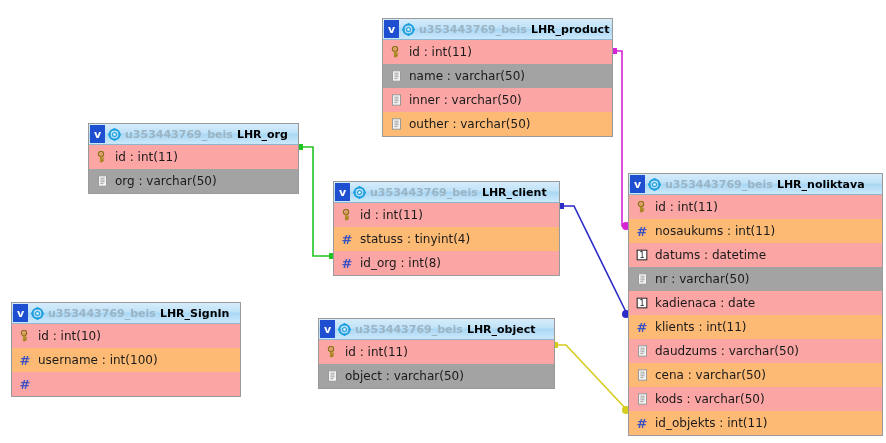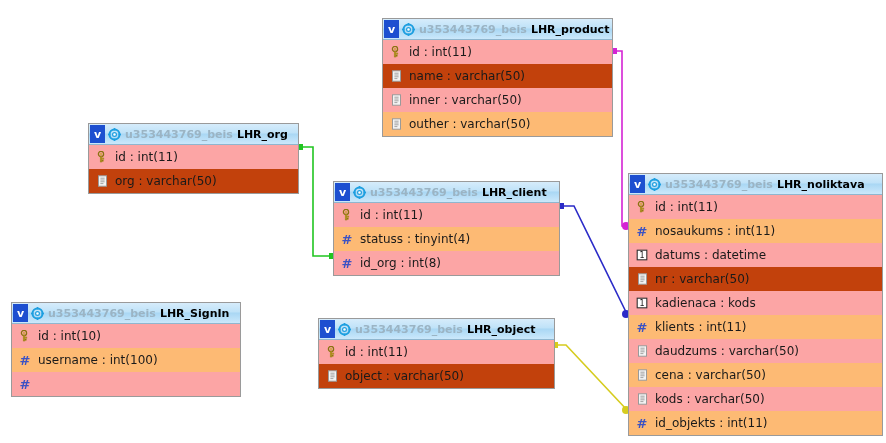--- a/index.html
+++ b/index.html
@@ -65,21 +65,21 @@
     display:flex;
     align-items:center;
     font-size:12px;
     color:#1a1a1a;
     padding-left:5px;
     white-space:nowrap;
     box-sizing:border-box;
   }
   .row.white{background:#fca5a5;}
   .row.gray{background:#fdba74;}
-  .row.pink{background:#c2410c;}
+  .row.pink{background:#a3a3a3;}
 
   .col-icon{
     width:16px;height:16px;flex:0 0 auto;
     margin-right:5px;
     display:flex;align-items:center;justify-content:center;
   }
   .hash{
     color:#3b52c4;font-weight:bold;font-size:13px;
     line-height:1;
   }
@@ -408,21 +408,21 @@
         </span>
         <span class="col-text">nr : varchar(50)</span>
       </div>
       <div class="row white">
         <span class="col-icon">
           <svg width="12" height="12" viewBox="0 0 12 12">
             <rect x="1.2" y="1.2" width="9.6" height="9.6" fill="#ffffff" stroke="#333333" stroke-width="1.1"></rect>
             <text x="6" y="9" font-size="8" font-family="DejaVu Sans, sans-serif" fill="#1a1a1a" text-anchor="middle">1</text>
           </svg>
         </span>
-        <span class="col-text">kadienaca : kods</span>
+        <span class="col-text">kadienaca : date</span>
       </div>
       <div class="row gray">
         <span class="col-icon">
           <span class="hash">#</span>
         </span>
         <span class="col-text">klients : int(11)</span>
       </div>
       <div class="row white">
         <span class="col-icon">
           <svg width="11" height="12" viewBox="0 0 11 12">

